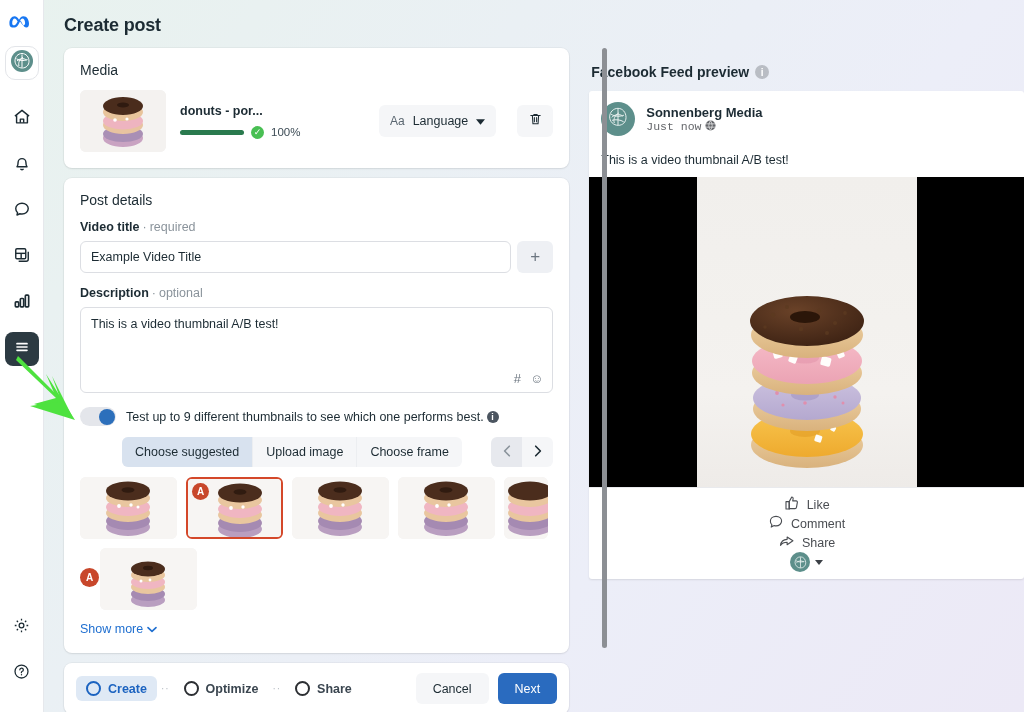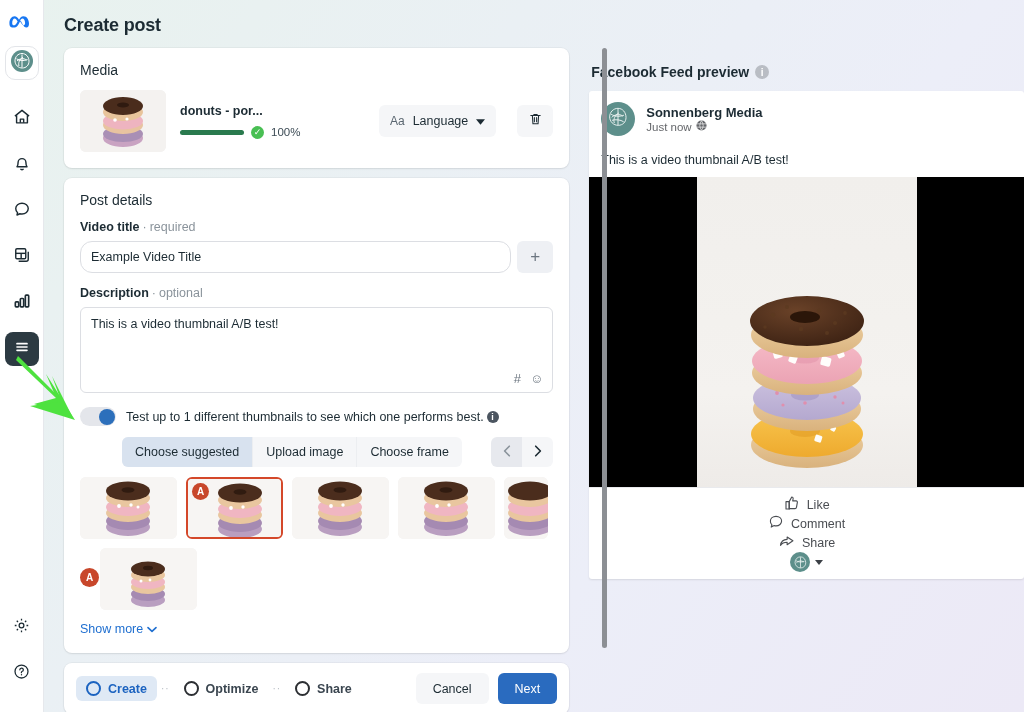--- a/index.html
+++ b/index.html
@@ -106,21 +106,21 @@
 
   
   .field-label { font-size: 12.5px; margin-bottom: 7px; }
   .field-label b { color: #1c2b33; font-weight: bold; }
   .field-label .sep { color: #8a939b; margin: 0 3px; }
   .field-label .opt { color: #8a939b; }
 
   .input-row { display: flex; gap: 6px; margin-bottom: 13px; }
   .text-input {
     flex: 1 1 auto; height: 32px;
-    border: 1px solid #dcdee3; border-radius: 12px;
+    border: 1px solid #dcdee3; border-radius: 6px;
     padding: 0 10px; font-size: 12.5px; color: #1c2b33;
     background: #fff; font-family: inherit; outline: none;
   }
   .plus-btn {
     width: 36px; height: 32px; border-radius: 6px; background: #eef0f4;
     display: flex; align-items: center; justify-content: center;
     color: #6c7680; font-size: 17px; cursor: pointer;
   }
   .textarea-wrap {
     position: relative;
@@ -252,21 +252,21 @@
     box-shadow: 0 1px 2px rgba(0,0,0,.10);
     overflow: hidden;
   }
   .fb-head { display: flex; align-items: center; gap: 11px; padding: 11px 12px 6px 12px; }
   .fb-avatar {
     width: 34px; height: 34px; border-radius: 50%;
     background: #5d8f8b; flex: 0 0 34px;
     display: flex; align-items: center; justify-content: center;
   }
   .fb-name { font-size: 13px; font-weight: bold; color: #1c2b33; }
-  .fb-meta { font-size: 11.5px; color: #65676b; display: flex; align-items: center; gap: 4px; }
+  .fb-meta { font-size: 11.5px; color: #65676b; display: flex; align-items: center; gap: 4px; font-family: Liberation Mono, monospace; }
   .fb-text { font-size: 12.5px; color: #1c2b33; padding: 11px 12px 10px 12px; }
   .fb-video {
     position: relative; height: 310px; background: #000;
     display: flex; align-items: stretch; justify-content: center;
   }
   .fb-video .stage {
     width: 220px; background: #f3f1ef; position: relative; overflow: hidden;
   }
   .vctrl {
     position: absolute; left: 0; right: 0; bottom: 0; height: 32px;
@@ -479,21 +479,21 @@
                 <span>☺</span>
               </div>
             </div>
 
 
             <div class="toggle-row">
               <div class="toggle">
                 <div class="knob"></div>
               </div>
               <div class="toggle-text">
-                <span>Test up to 1 different thumbnails to see which one performs best.</span><span class="info-dot">i</span>
+                <span>Test up to 9 different thumbnails to see which one performs best.</span><span class="info-dot">i</span>
               </div>
             </div>
 
             <div class="seg-row">
               <div class="seg">
                 <div class="seg-item sel">Choose suggested</div>
                 <div class="seg-item">Upload image</div>
                 <div class="seg-item">Choose frame</div>
               </div>
               <div class="nav-arrows">

